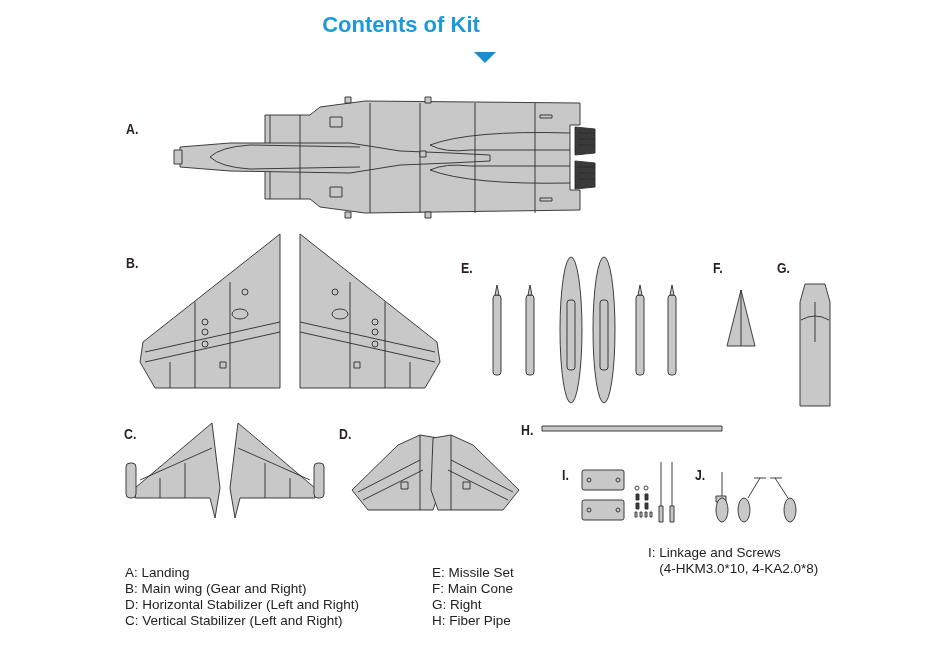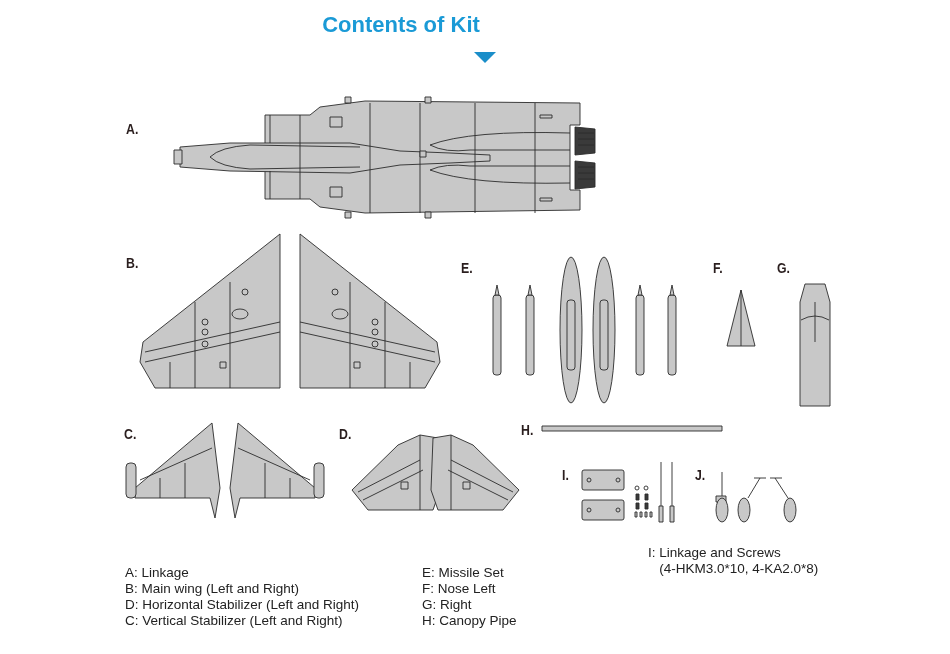--- a/index.html
+++ b/index.html
@@ -180,27 +180,27 @@
   <ellipse cx="12" cy="40" rx="6" ry="12"></ellipse>
   <line x1="50" y1="8" x2="38" y2="28"></line>
   <line x1="44" y1="8" x2="56" y2="8"></line>
   <ellipse cx="34" cy="40" rx="6" ry="12"></ellipse>
   <line x1="65" y1="8" x2="78" y2="28"></line>
   <line x1="60" y1="8" x2="72" y2="8"></line>
   <ellipse cx="80" cy="40" rx="6" ry="12"></ellipse>
 </svg>
 
 <div class="legend" style="left:125px;top:565px;">
-  <div>A: Linkage</div>
-  <div>B: Main wing (Left and Right)</div>
+  <div>A: Landing</div>
+  <div>B: Main wing (Gear and Right)</div>
   <div>D: Horizontal Stabilizer (Left and Right)</div>
   <div>C: Vertical Stabilizer (Left and Right)</div>
 </div>
-<div class="legend" style="left:422px;top:565px;">
+<div class="legend" style="left:432px;top:565px;">
   <div>E: Missile Set</div>
-  <div>F: Nose Left</div>
+  <div>F: Main Cone</div>
   <div>G: Right</div>
-  <div>H: Canopy Pipe</div>
+  <div>H: Fiber Pipe</div>
 </div>
 <div class="legend" style="left:640px;top:545px;margin-left:8px;">
   <div>I: Linkage and Screws</div>
   <div style="white-space:pre;text-align:center;">   (4-HKM3.0*10, 4-KA2.0*8)</div>
 </div>
 
 </body></html>

